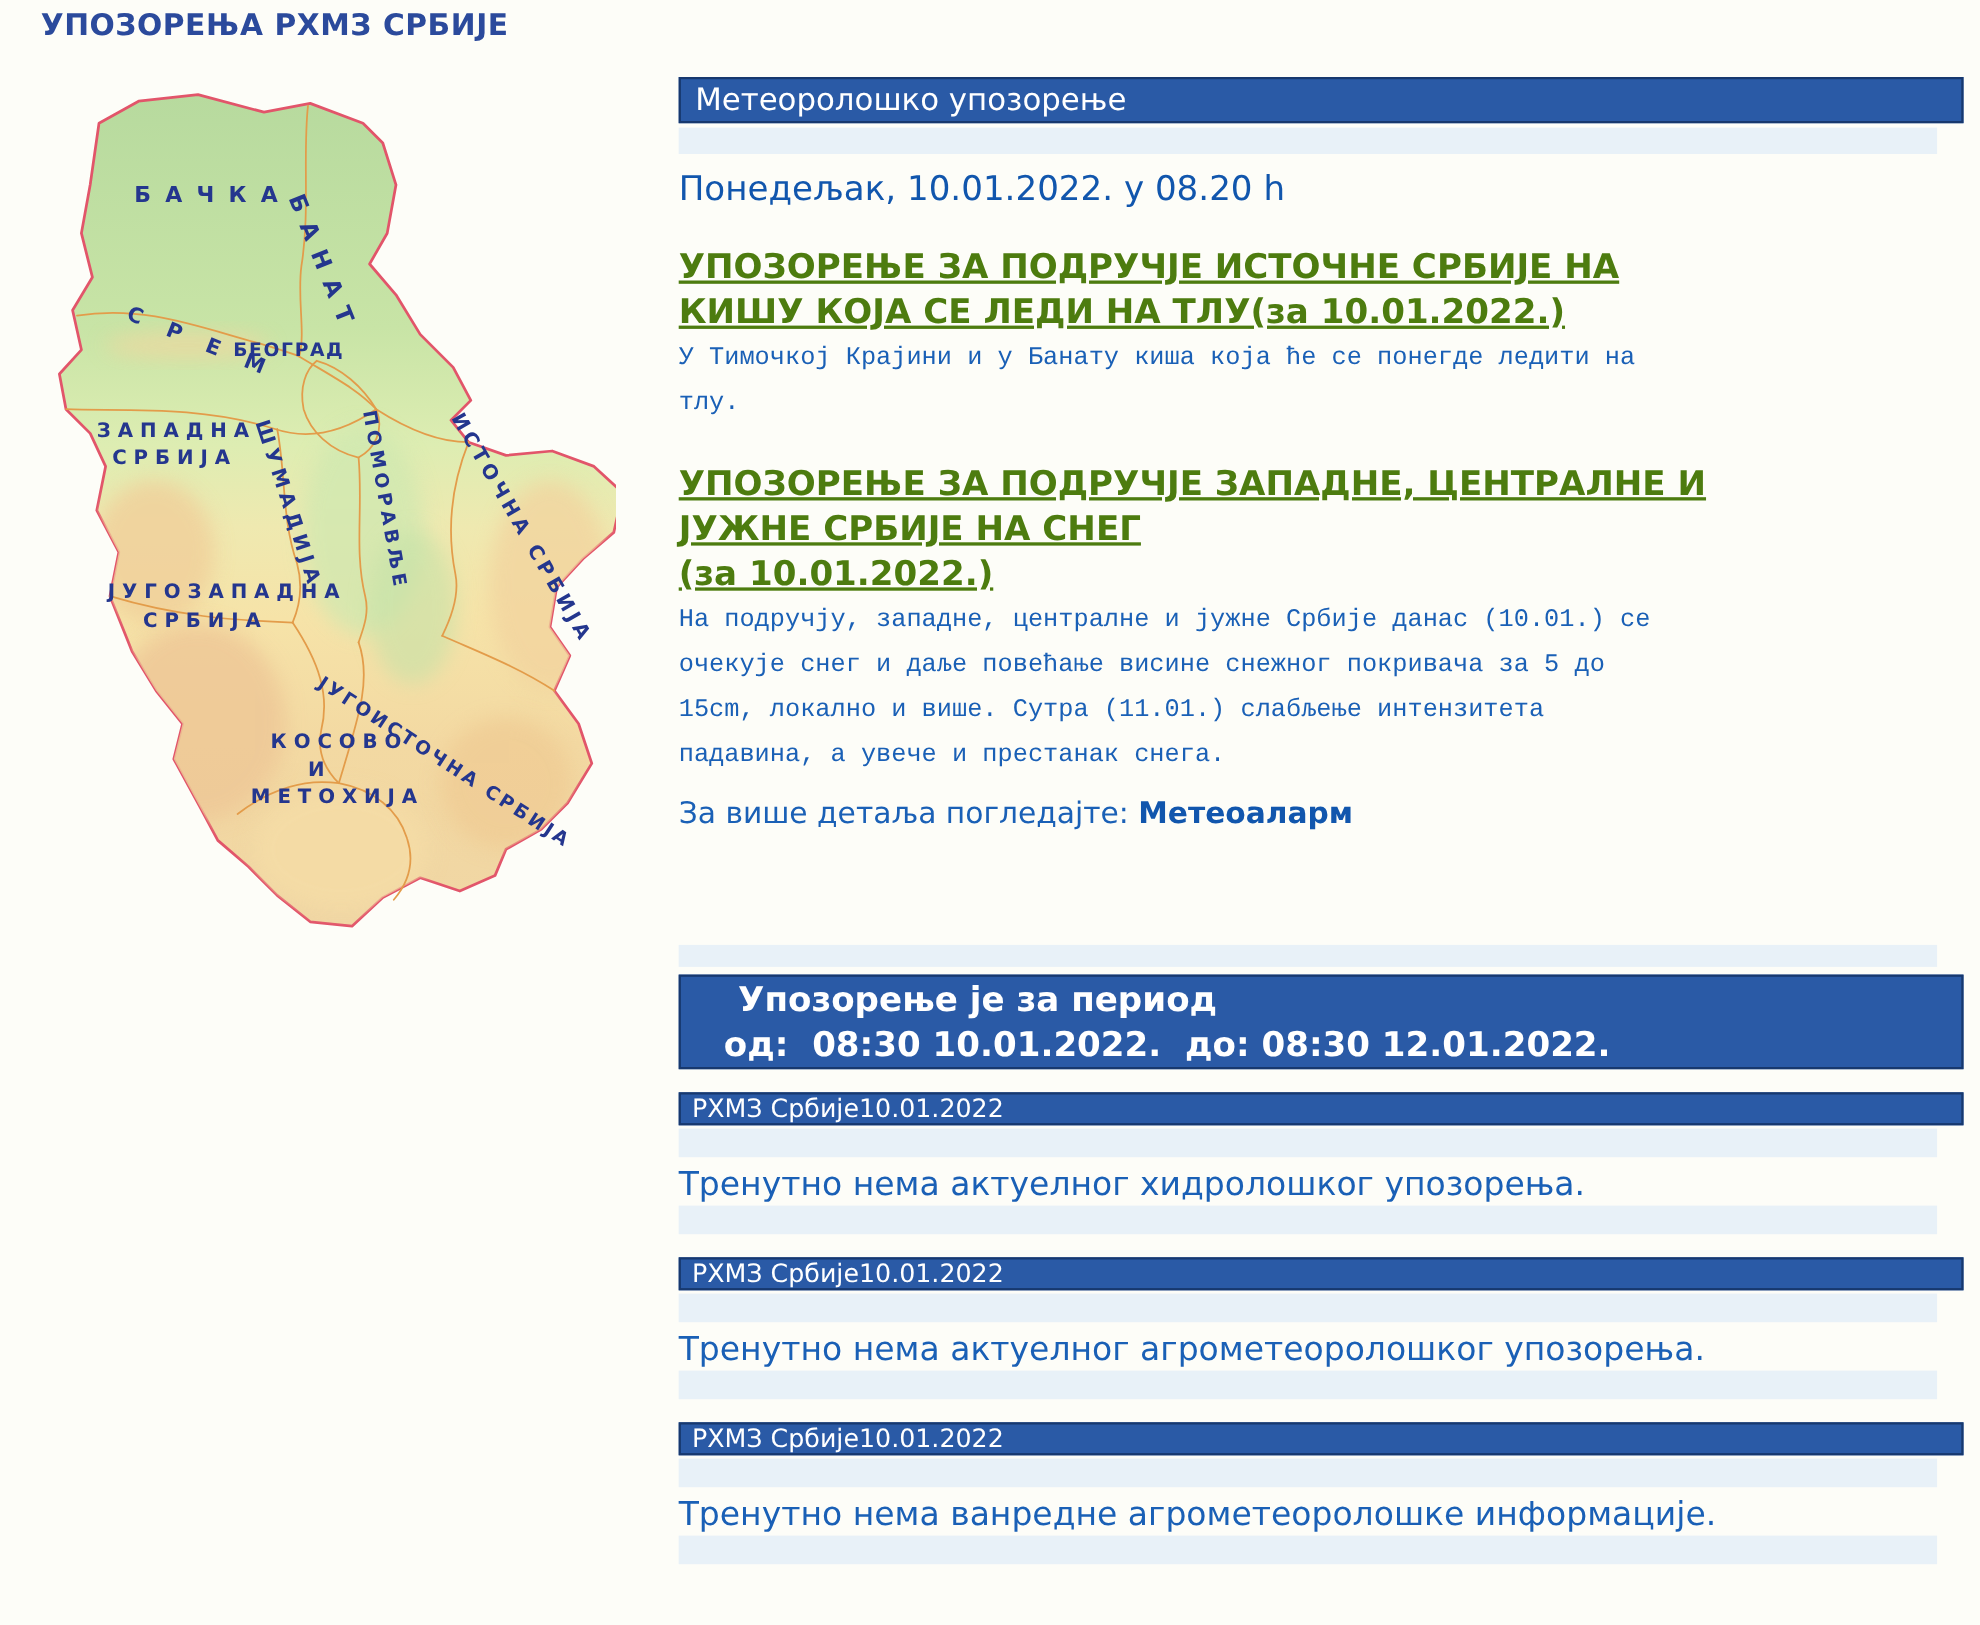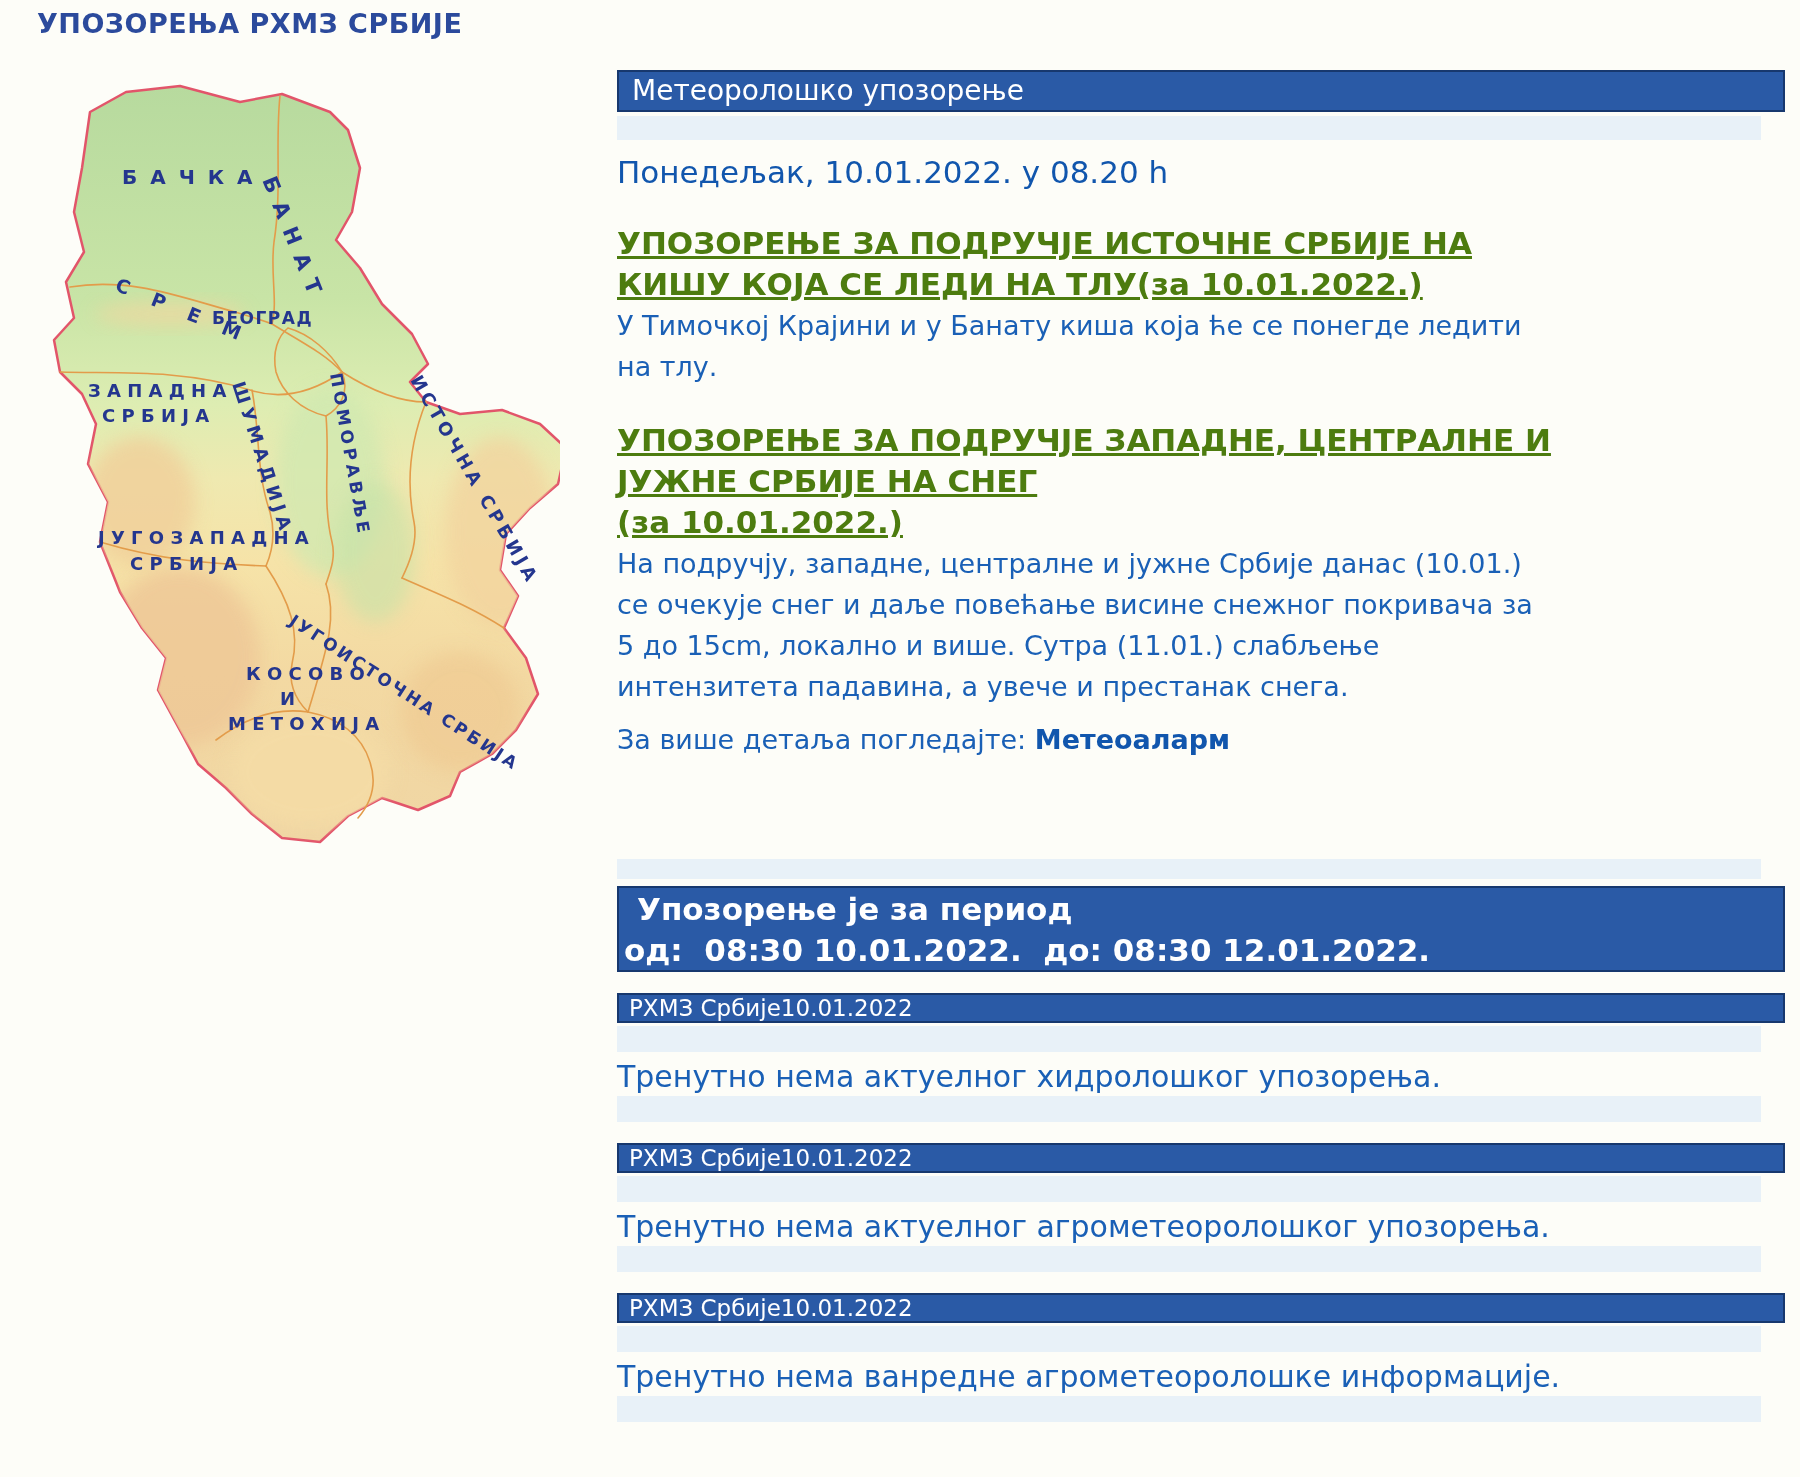--- a/index.html
+++ b/index.html
@@ -10,37 +10,38 @@
   }
   .page-title{
     position:absolute;left:37px;top:8px;
     font-size:27px;font-weight:bold;color:#2b4a9c;letter-spacing:.5px;
   }
   .map-wrap{position:absolute;left:30px;top:72px;width:530px;height:780px;}
   .col{position:absolute;left:617px;top:70px;width:1168px;}
   .bluebar{
     background:#2a5aa6;border:2px solid #17386e;box-sizing:border-box;
     color:#fff;
+    padding-left:34px;
   }
   .bar-main{
     height:42px;line-height:38px;font-size:28px;padding-left:13px;
   }
   .strip{
     background:#e8f1f8;height:24px;width:1144px;margin-top:4px;
   }
   .date-line{
     margin-top:14px;font-size:31px;font-weight:normal;color:#1156ad;
   }
   .warn-title{
     margin-top:33px;font-size:31px;font-weight:bold;color:#4d7c0f;
     line-height:41px;max-width:960px;text-decoration:underline;
   }
   .warn-title .sub{display:block;}
   .warn-body{
-    font-size:27px;color:#1a60b6;line-height:41px;max-width:920px;
+    font-size:23px;color:#1a60b6;line-height:41px;max-width:920px;font-family:Liberation Mono, monospace;
   }
   .details-line{
     margin-top:17px;font-size:27px;color:#1a60b6;
   }
   .details-line b{color:#1156ad;cursor:pointer;}
   .strip.pre-period{margin-top:104px;height:20px;}
   .period-bar{
     margin-top:7px;font-size:31px;font-weight:600;
   }
   .period-line1{line-height:43px;padding-left:18px;}

